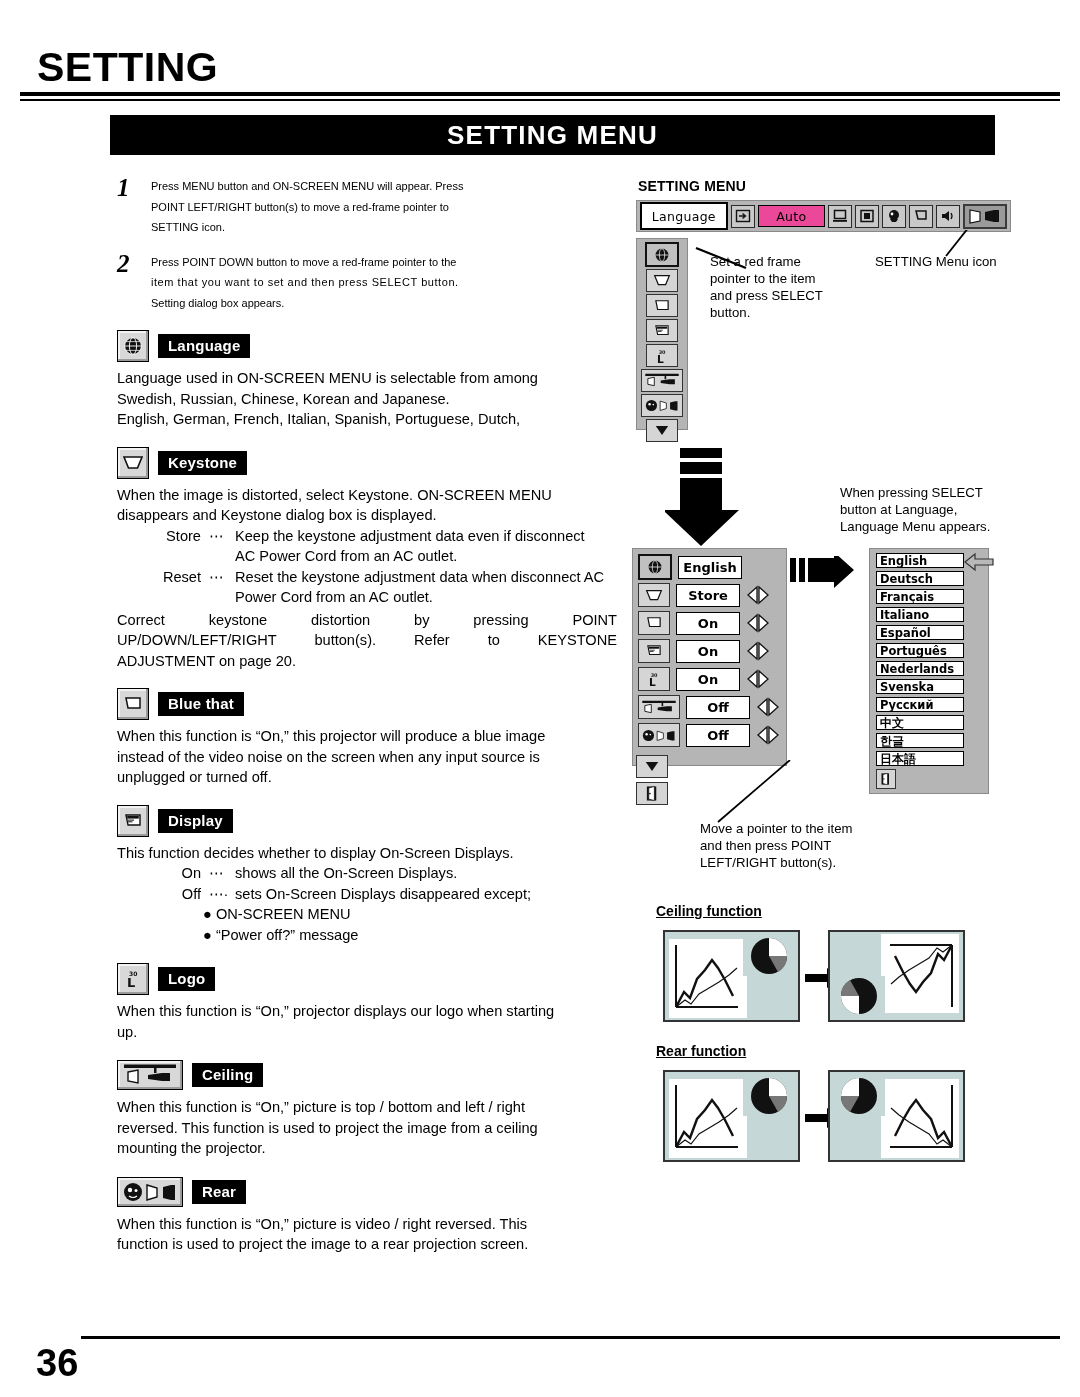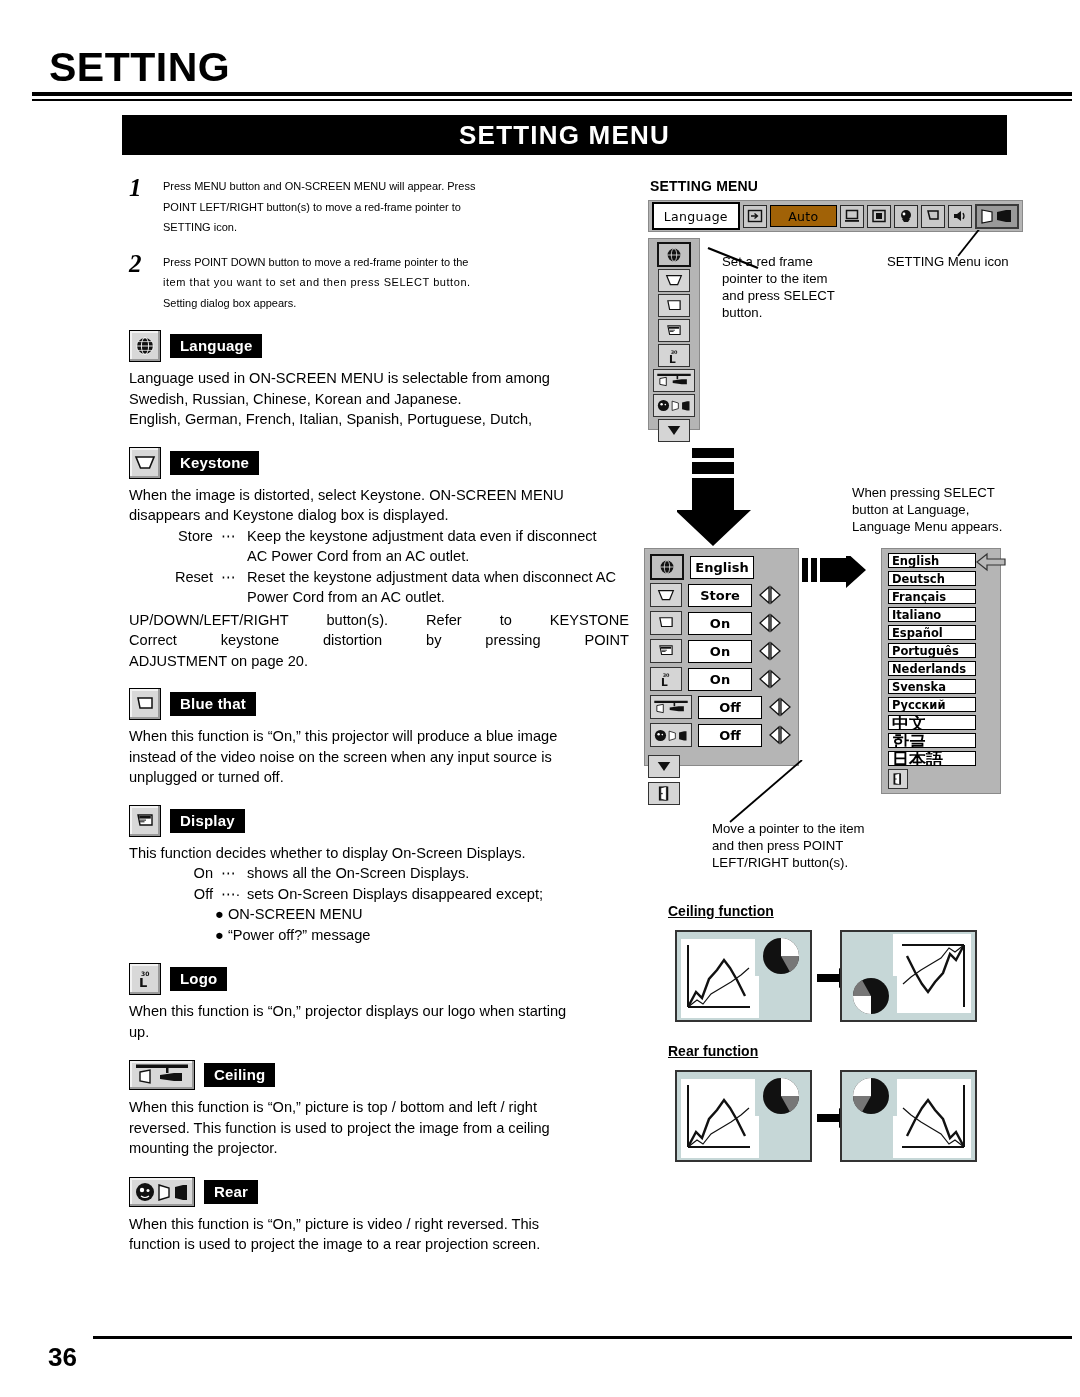--- a/index.html
+++ b/index.html
@@ -4,21 +4,21 @@
 <style>
   html,body{margin:0;padding:0;}
   body{
     width:1080px;height:1397px;
     background:#ffffff;
     font-family:"Liberation Sans",sans-serif;
     color:#000;
     position:relative;
     overflow:hidden;
   }
-  .page{position:absolute;inset:0;margin-left:12px;}
+  .page{position:absolute;inset:0;}
 
   
   .page-title{
     position:absolute;left:37px;top:44px;
     font-size:41px;font-weight:bold;letter-spacing:0.5px;
   }
   .rule-thick{position:absolute;left:20px;top:92px;width:1040px;height:4px;background:#000;}
   .rule-thin{position:absolute;left:20px;top:99px;width:1040px;height:2px;background:#000;}
 
   .banner{
@@ -73,21 +73,21 @@
     position:absolute;left:636px;top:200px;width:375px;height:32px;
     background:#b5b5b5;border:1px solid #8a8a8a;
     display:flex;align-items:center;gap:3px;padding:0 3px;box-sizing:border-box;
   }
   .mb-lang{
     width:110px;height:24px;background:#fff;border:2px solid #000;
     display:flex;align-items:center;justify-content:center;
     font-size:12.5px;font-family:"DejaVu Sans",sans-serif;letter-spacing:.3px;
   }
   .mb-auto{
-    width:86px;height:20px;background:#a16207;border:1.5px solid #000;
+    width:86px;height:20px;background:#ec4899;border:1.5px solid #000;
     display:flex;align-items:center;justify-content:center;
     font-size:12.5px;font-family:"DejaVu Sans",sans-serif;letter-spacing:.3px;
   }
   .mb-ic{
     width:22px;height:21px;background:#c9c9c9;border:1.5px solid #2a2a2a;
     display:flex;align-items:center;justify-content:center;flex:none;
   }
   .mb-ic.wide{width:40px;}
   .mb-ic.sel{border:2px solid #3a3a3a;background:#9a9a9a;}
 
@@ -126,21 +126,21 @@
     position:absolute;left:869px;top:548px;width:120px;height:246px;
     background:#b5b5b5;border:1px solid #8a8a8a;box-sizing:border-box;
     padding:4px 0 0 6px;
   }
   .langitem{
     width:88px;height:15px;background:#fff;border:1.2px solid #000;
     font-size:11.5px;font-weight:bold;font-family:"DejaVu Sans",sans-serif;
     padding-left:3px;margin-bottom:3px;line-height:15px;box-sizing:border-box;
     white-space:nowrap;overflow:hidden;
   }
-  .langitem.cjk{font-family:"DejaVu Sans",sans-serif;font-size:17px;}
+  .langitem.cjk{font-family:"DejaVu Sans",sans-serif;font-size:12px;}
 
   
   .fn-title{font-size:14px;font-weight:bold;text-decoration:underline;}
   .scr{position:relative;background:#c6d7d7;border:2.5px solid #333;box-sizing:border-box;}
 
   svg{display:block;}
   .nowrapjust{display:flex;justify-content:space-between;}
 </style>
 </head>
 <body>
@@ -222,24 +222,24 @@
         <span class="sub-key">Reset</span>
         <span class="sub-dots">⋯</span>
         <span class="sub-val">Reset the keystone adjustment data when disconnect AC</span>
       </div>
       <div class="sub">
         <span class="sub-key"></span>
         <span class="sub-dots"></span>
         <span class="sub-val">Power Cord from an AC outlet.</span>
       </div>
       <div class="sect-text" style="margin-top:2px;">
-        <div style="display:block;text-align:justify;text-align-last:justify;">UP/DOWN/LEFT/RIGHT button(s).  Refer to KEYSTONE</div>
         <div style="display:flex;justify-content:space-between;">
             <span style="letter-spacing:0;width:100%;display:block;text-align:justify;text-align-last:justify;">Correct keystone distortion by pressing POINT</span>
           </div>
+        <div style="display:block;text-align:justify;text-align-last:justify;">UP/DOWN/LEFT/RIGHT button(s).  Refer to KEYSTONE</div>
         <div>ADJUSTMENT on page 20.</div>
       </div>
     </div>
 
     <div class="sect">
       <div class="sect-head">
         <span class="chip chip-sq">
           <svg width="20" height="18" viewBox="0 0 20 18">
             <polygon points="3,3 17,3 17,13 5,13" fill="#fff" stroke="#111" stroke-width="1.5"></polygon>
           </svg>
@@ -716,15 +716,15 @@
       <line x1="60" y1="75" x2="122" y2="75" stroke="#111" stroke-width="2"></line>
       <polyline points="122,75 114,60 108,66 101,47 93,38 86,28 80,36 73,48 65,64" fill="none" stroke="#111" stroke-width="2.4"></polyline>
       <polyline points="122,75 113,68 107,72 99,62 89,56 79,50 69,43 61,36" fill="none" stroke="#111" stroke-width="1.2"></polyline>
       <circle cx="29" cy="24" r="18" fill="#111"></circle>
       <path d="M29 24 L29 6 A18 18 0 0 0 11 24 Z" fill="#fff"></path>
       <path d="M29 24 L11 24 A18 18 0 0 0 20 40 Z" fill="#777"></path>
     </svg>
   </div>
 
   <div style="position:absolute;left:81px;top:1336px;width:979px;height:3px;background:#000;"></div>
-  <div style="position:absolute;left:36px;top:1342px;font-size:26px;font-weight:bold;">36</div>
+  <div style="position:absolute;left:36px;top:1342px;font-size:38px;font-weight:bold;">36</div>
 
 </div>
 
 </body></html>

